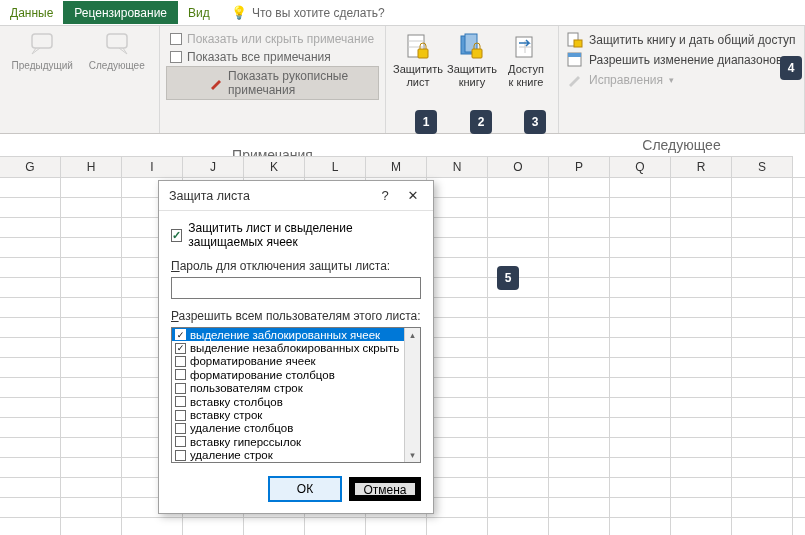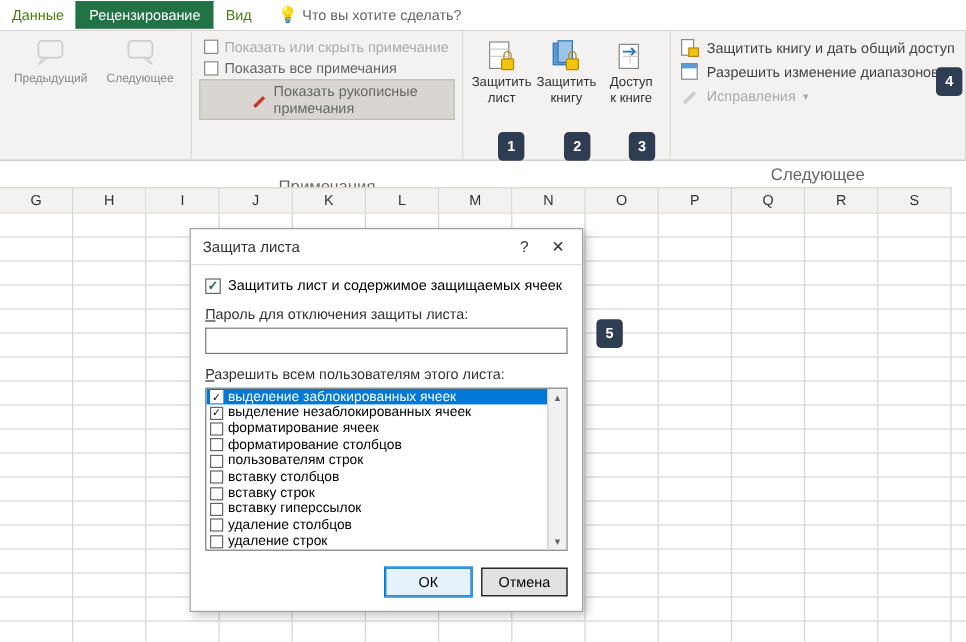--- a/index.html
+++ b/index.html
@@ -44,39 +44,39 @@
 .badge { position: absolute; width: 22px; height: 24px; background: #2f3d52; color: #fff; border-radius: 4px; display: flex; align-items: center; justify-content: center; font-size: 12px; font-weight: 600; z-index: 30; }
 
 
 .sheet { position: relative; background: #fff; }
 .colheads { display: flex; height: 22px; border-bottom: 1px solid #d4d4d4; font-size: 12px; color: #333; }
 .colheads div { flex: 0 0 61px; text-align: center; border-right: 1px solid #d4d4d4; border-top: 1px solid #d4d4d4; background: #f3f2f1; line-height: 21px; }
 .rows div.row { height: 20px; border-bottom: 1px solid #d4d4d4; display:flex; }
 .rows div.row > div { flex: 0 0 61px; border-right: 1px solid #d4d4d4; }
 
 
-.dialog { position: absolute; left: 158px; top: 190px; width: 328px; background: #fff; border: 1px solid #a0a0a0; box-shadow: 3px 3px 8px rgba(0,0,0,.25); z-index:20; font-size: 12px; }
+.dialog { position: absolute; left: 158px; top: 180px; width: 276px; background: #fff; border: 1px solid #a0a0a0; box-shadow: 3px 3px 8px rgba(0,0,0,.25); z-index:20; font-size: 12px; }
 .dlg-title { display: flex; align-items: center; height: 30px; padding: 0 6px 0 10px; border-bottom: 1px solid #e1e1e1; }
 .dlg-title .t { flex: 1; color: #333; font-size: 12.5px; }
 .dlg-title .btn { width: 28px; text-align: center; color: #333; font-size: 13px; cursor: pointer; }
 .dlg-body { padding: 10px 12px 12px 12px; }
 .dlg-check { display: flex; align-items: center; gap: 6px; margin-bottom: 10px; }
 .dlg-check .box { width: 13px; height: 13px; border: 1px solid #666; display:flex; align-items:center; justify-content:center; color:#217346; font-size:11px; font-weight:bold;}
 .dlg-label { margin-bottom: 4px; color: #333; }
 .dlg-label .ul { text-decoration: underline; }
 .pw-input { width: 100%; height: 22px; border: 1px solid #7a7a7a; padding: 1px 3px; margin-bottom: 10px; font-size: 12px; }
 .perm-list { border: 1px solid #7a7a7a; height: 136px; overflow: hidden; position: relative; display:flex;}
 .perm-items { flex:1; }
 .perm-item { display: flex; align-items: center; gap: 4px; padding: 0 3px; height: 13.4px; font-size: 11.5px; }
 .perm-item.sel { background: #0078d7; color: #fff; }
 .perm-item .pbox { width: 11px; height: 11px; border: 1px solid #666; background: #fff; display:flex; align-items:center; justify-content:center; font-size:9px; color:#000; flex:0 0 auto;}
 .perm-item.sel .pbox{ border-color:#fff; }
 .perm-scroll { width: 16px; background: #f0f0f0; border-left: 1px solid #ccc; display:flex; flex-direction:column; justify-content:space-between; align-items:center; font-size:9px; color:#666; padding:2px 0;}
 .dlg-buttons { display: flex; justify-content: flex-end; gap: 8px; margin-top: 14px; }
-.dlg-btn { width: 72px; height: 24px; border: 1px solid #000000; background: #e1e1e1; font-size: 12px; cursor: pointer; }
+.dlg-btn { width: 72px; height: 24px; border: 6px solid #000000; background: #e1e1e1; font-size: 12px; cursor: pointer; }
 .dlg-btn.primary { border: 1px solid #0078d7; background:#e5f1fb; outline:1px solid #0078d7; }
 </style>
 </head>
 <body>
 
 <div class="tabs">
   <div class="tab">Данные</div>
   <div class="tab active">Рецензирование</div>
   <div class="tab">Вид</div>
   <div class="tell-me">
@@ -495,34 +495,34 @@
 
 <div class="dialog">
   <div class="dlg-title">
     <span class="t">Защита листа</span>
     <span class="btn">?</span>
     <span class="btn">✕</span>
   </div>
   <div class="dlg-body">
     <div class="dlg-check">
       <span class="box">✓</span>
-      <span><span>Защитить лист и </span><span class="ul">с</span><span>одержимое защищаемых ячеек</span></span>
+      <span><span>Защитить лист и </span><span class="ul">с</span><span>выделение защищаемых ячеек</span></span>
     </div>
     <div class="dlg-label"><span></span><span class="ul">П</span><span>ароль для отключения защиты листа:</span></div>
     <input class="pw-input" type="text" value="" style="">
     <div class="dlg-label"><span></span><span class="ul">Р</span><span>азрешить всем пользователям этого листа:</span></div>
     <div class="perm-list">
       <div class="perm-items" id="perm-items">
           <div class="perm-item sel">
             <span class="pbox">✓</span>
             <span>выделение заблокированных ячеек</span>
           </div>
           <div class="perm-item">
             <span class="pbox">✓</span>
-            <span>выделение незаблокированных ячеек</span>
+            <span>выделение незаблокированных скрыть</span>
           </div>
           <div class="perm-item">
             <span class="pbox"></span>
             <span>форматирование ячеек</span>
           </div>
           <div class="perm-item">
             <span class="pbox"></span>
             <span>форматирование столбцов</span>
           </div>
           <div class="perm-item">
@@ -532,25 +532,25 @@
           <div class="perm-item">
             <span class="pbox"></span>
             <span>вставку столбцов</span>
           </div>
           <div class="perm-item">
             <span class="pbox"></span>
             <span>вставку строк</span>
           </div>
           <div class="perm-item">
             <span class="pbox"></span>
+            <span>удаление столбцов</span>
+          </div>
+          <div class="perm-item">
+            <span class="pbox"></span>
             <span>вставку гиперссылок</span>
-          </div>
-          <div class="perm-item">
-            <span class="pbox"></span>
-            <span>удаление столбцов</span>
           </div>
           <div class="perm-item">
             <span class="pbox"></span>
             <span>удаление строк</span>
           </div>
         </div>
       <div class="perm-scroll">
         <span>▴</span>
         <span>▾</span>
       </div>

